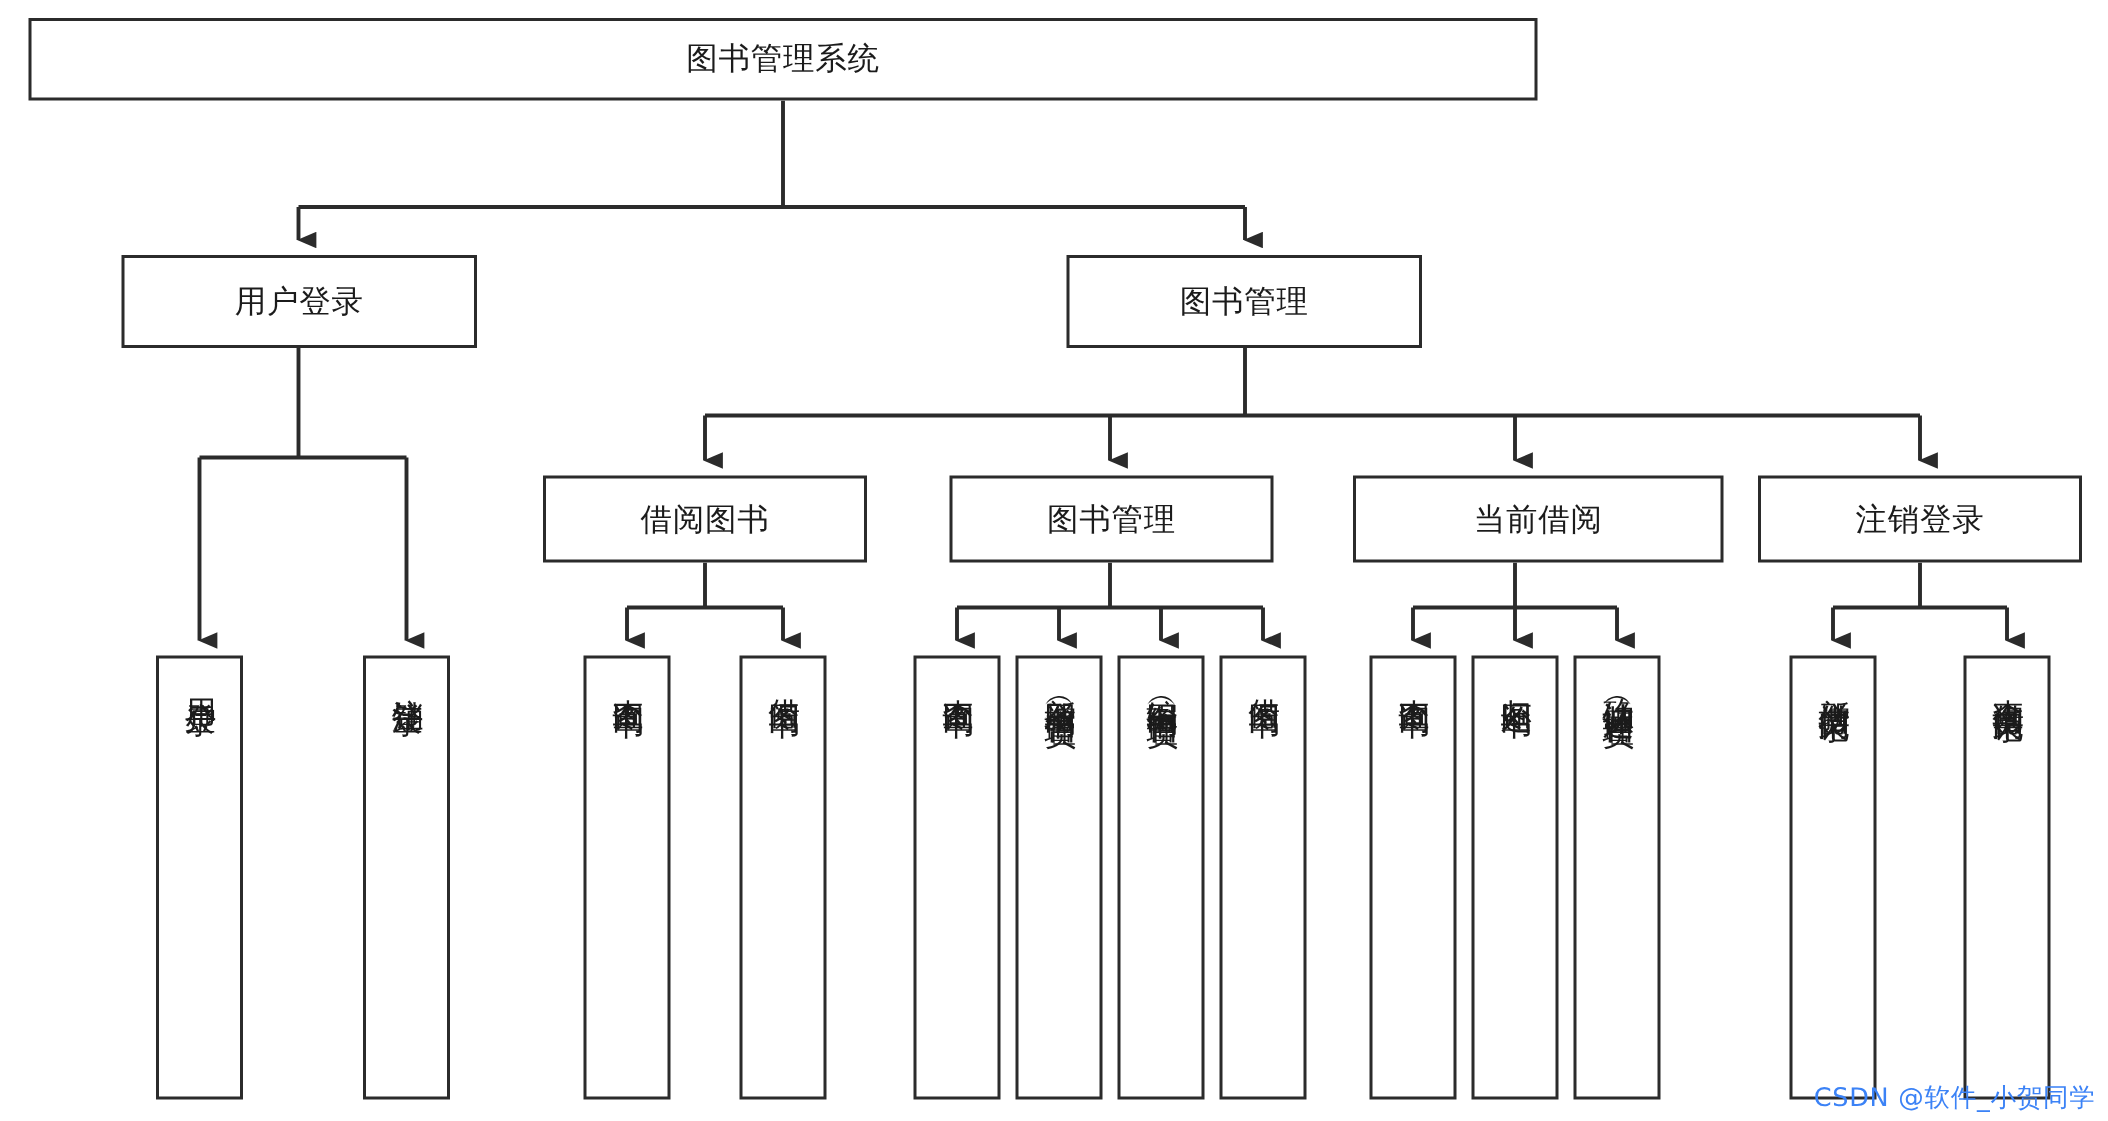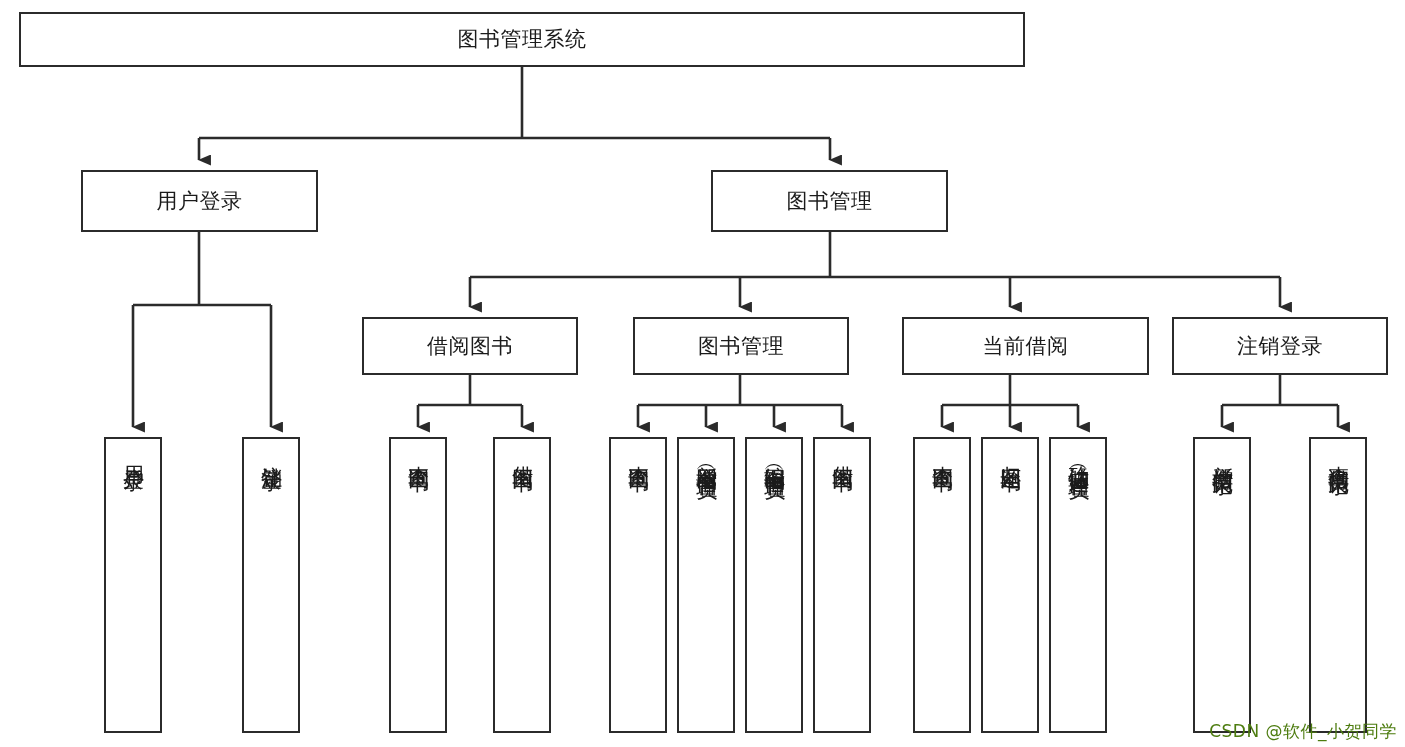--- a/index.html
+++ b/index.html
@@ -55,21 +55,21 @@
     font-size: 21px;
     line-height: 1.22;
     letter-spacing: 2px;
     white-space: nowrap;
   }
   .watermark {
     position: absolute;
     right: 8px;
     bottom: 4px;
     font-size: 17px;
-    color: #4d7c0f;
+    color: #3b82f6;
     letter-spacing: 0.5px;
     white-space: nowrap;
     font-family: "DejaVu Sans", "Liberation Sans", sans-serif;
   }
 </style>
 </head>
 <body>
 
 <div id="diagram-root">
 

